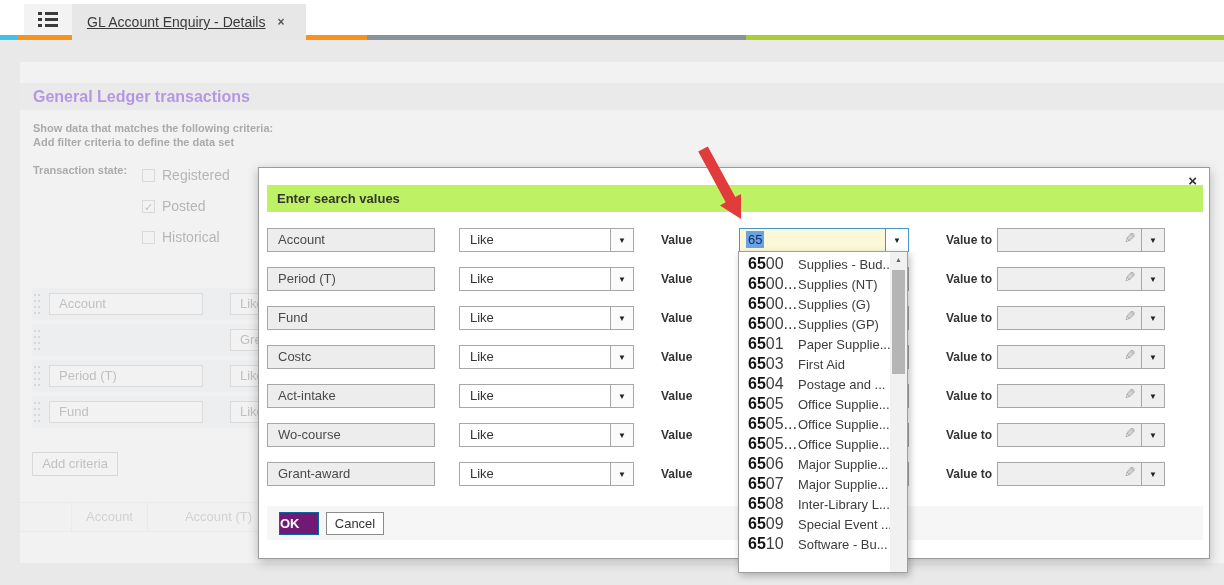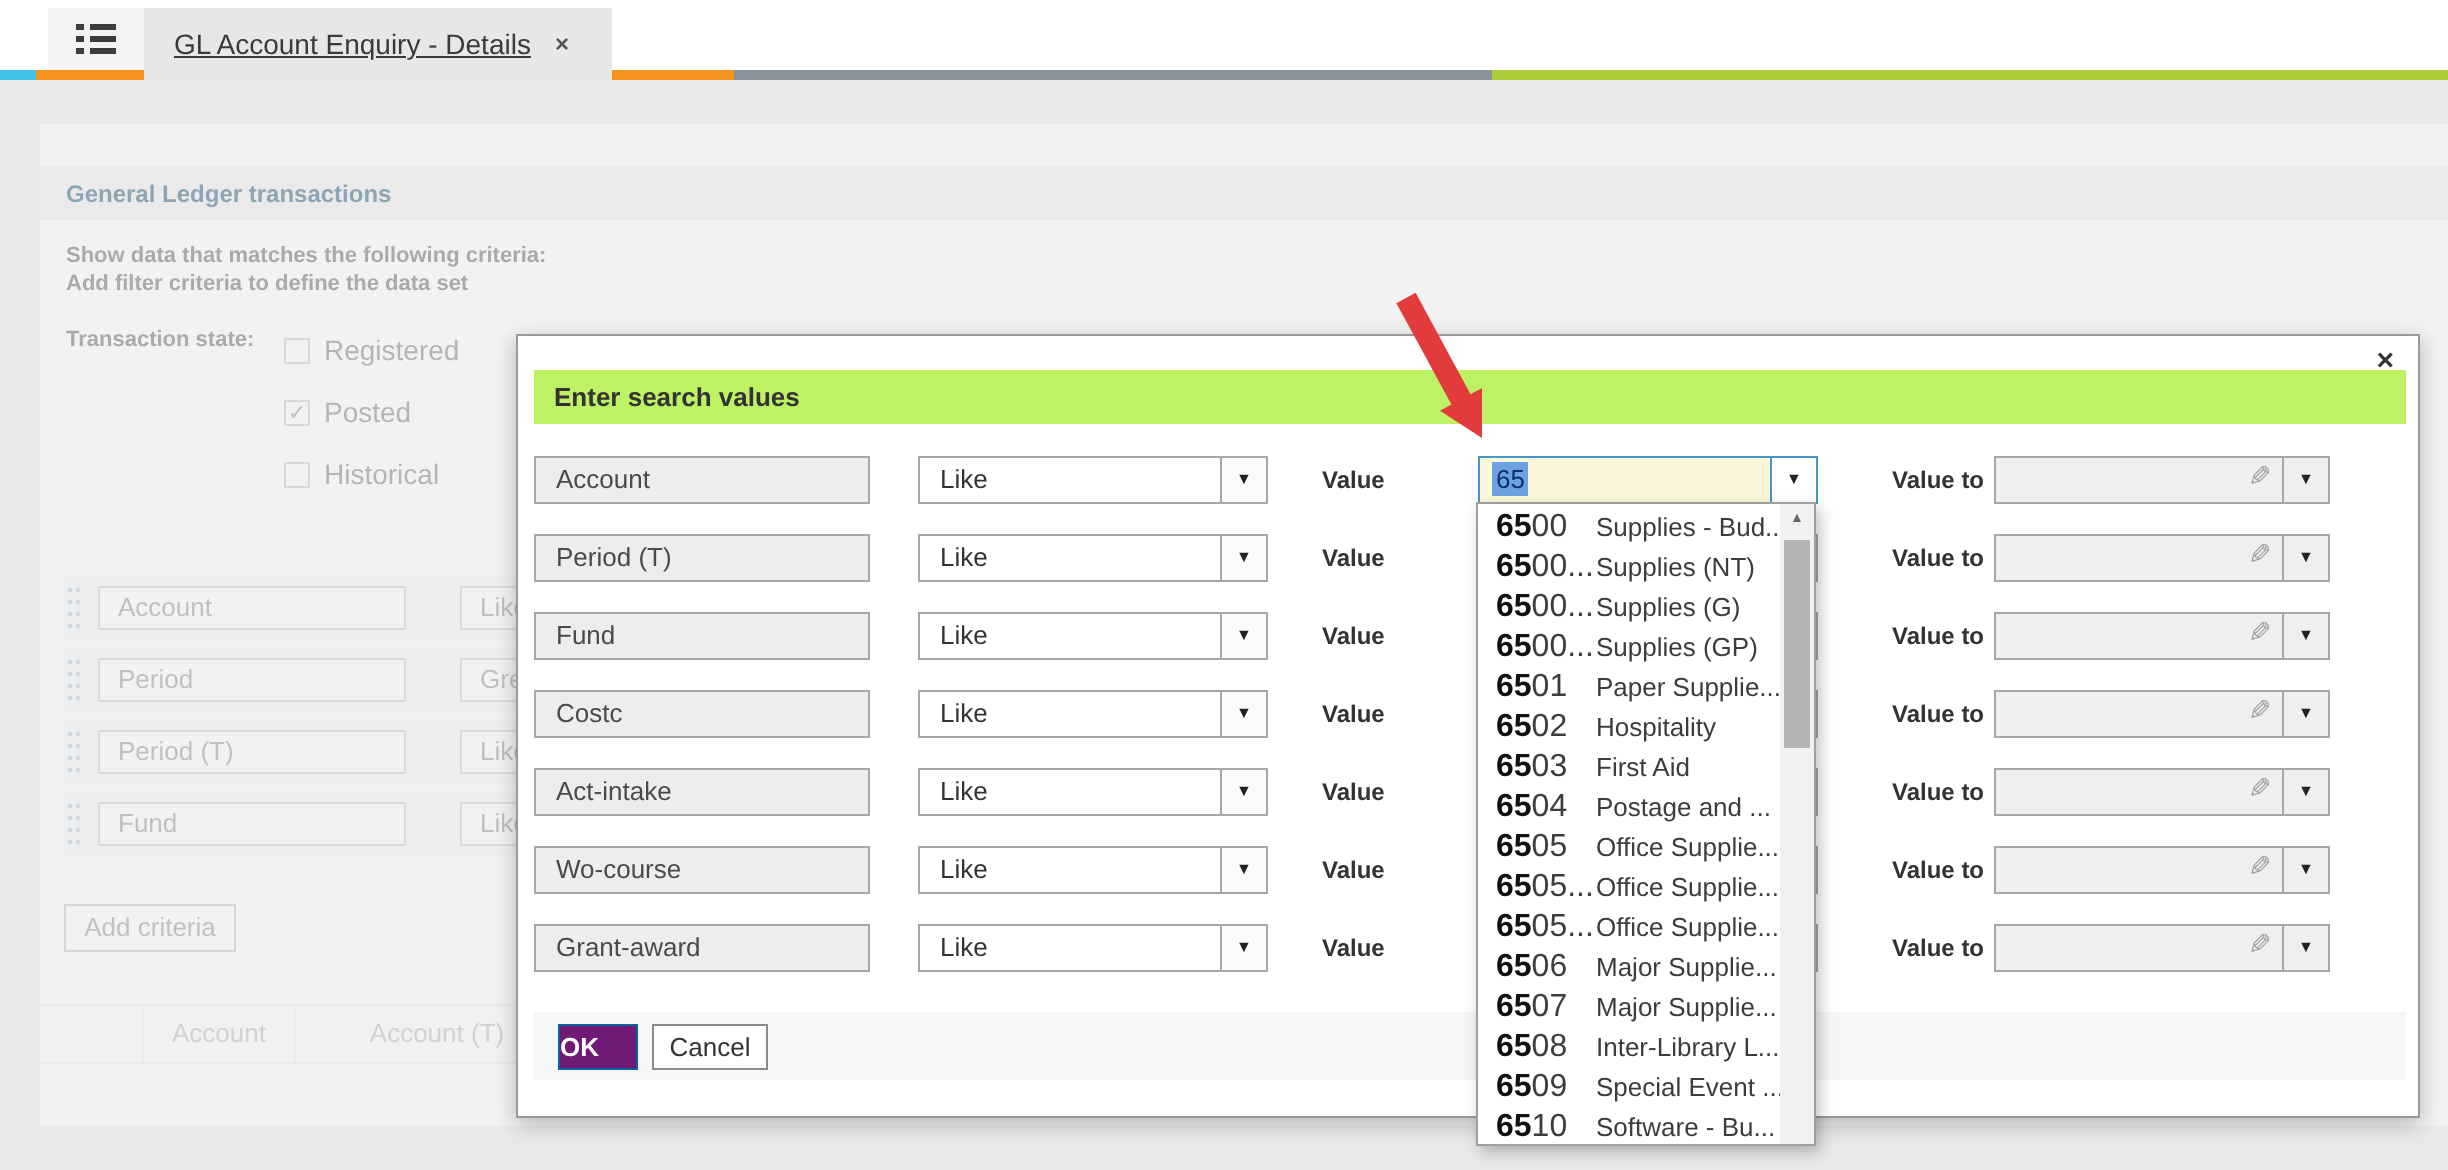--- a/index.html
+++ b/index.html
@@ -20,21 +20,21 @@
   .s-green { left:746px; width:478px; background:#abcb37; }
   .licon { width:20px; height:15px; position:relative; }
   .licon div { position:absolute; left:0; width:4px; height:3px; background:#3c3c3c; }
   .licon div:after { content:""; position:absolute; left:7px; top:0; width:13px; height:3px; background:#3c3c3c; }
   .licon .r1{top:0} .licon .r2{top:6px} .licon .r3{top:12px}
 
   
   .washed { position:absolute; left:0; top:40px; width:1224px; height:545px; opacity:.42; }
   .panel { position:absolute; left:20px; top:22px; width:1204px; height:501px; background:#ffffff; }
   .panel-head { position:absolute; left:0; top:21px; width:100%; height:27px; background:#ececec; display:flex; align-items:center; padding-left:13px; }
-  .panel-head span { font-size:12px; font-weight:bold; color:#0c4a6e; }
+  .panel-head span { font-size:16px; font-weight:bold; color:#6d28d9; }
   .hint { position:absolute; left:13px; font-size:11px; font-weight:bold; color:#555; }
   .tstate-label { position:absolute; left:13px; top:102px; font-size:11px; font-weight:bold; color:#555; }
   .cb-row { position:absolute; left:122px; display:flex; align-items:center; }
   .cb-box { width:13px; height:13px; border:1px solid #c4c4c4; background:#fff; margin-right:7px; font-size:11px; line-height:12px; text-align:center; color:#8a8a8a; cursor:pointer; }
   .cb-label { font-size:14px; color:#707070;text-align:center; }
 
   .bg-row { position:absolute; left:12px; width:700px; height:32px; background:#f3f7fa; }
   .drag { position:absolute; left:1px; top:4px; width:7px; height:24px;
           background-image:radial-gradient(circle, #b9c4cc 1.2px, transparent 1.3px); background-size:4px 6px; }
   .bg-field { position:absolute; left:17px; top:5px; width:154px; height:22px; background:#fff; border:1px solid #c9c9c9; font-size:13px; color:#8a8a8a; line-height:20px; padding-left:9px; overflow:hidden; }
@@ -128,21 +128,20 @@
           </div>
         </div>
       <div id="bg-rows">
           <div class="bg-row" style="top: 226px;">
             <div class="drag"></div>
             <div class="bg-field">Account</div>
             <div class="bg-op">Like</div>
           </div>
           <div class="bg-row" style="top: 262px;">
             <div class="drag"></div>
-            <div class="bg-field">Period</div>
             <div class="bg-op">Greater or equal</div>
           </div>
           <div class="bg-row" style="top: 298px;">
             <div class="drag"></div>
             <div class="bg-field">Period (T)</div>
             <div class="bg-op">Like</div>
           </div>
           <div class="bg-row" style="top: 334px;">
             <div class="drag"></div>
             <div class="bg-field">Fund</div>
@@ -263,21 +262,20 @@
     </div>
   </div>
 
   <div class="dropdown">
     <div class="dd-items" id="dd-items">
         <div class="dd-item"><span class="dd-code"><b>65</b>00</span><span class="dd-name">Supplies - Bud...</span></div>
         <div class="dd-item"><span class="dd-code"><b>65</b>00...</span><span class="dd-name">Supplies (NT)</span></div>
         <div class="dd-item"><span class="dd-code"><b>65</b>00...</span><span class="dd-name">Supplies (G)</span></div>
         <div class="dd-item"><span class="dd-code"><b>65</b>00...</span><span class="dd-name">Supplies (GP)</span></div>
         <div class="dd-item"><span class="dd-code"><b>65</b>01</span><span class="dd-name">Paper Supplie...</span></div>
-        <div class="dd-item"><span class="dd-code"><b>65</b>02</span><span class="dd-name">Hospitality</span></div>
         <div class="dd-item"><span class="dd-code"><b>65</b>03</span><span class="dd-name">First Aid</span></div>
         <div class="dd-item"><span class="dd-code"><b>65</b>04</span><span class="dd-name">Postage and ...</span></div>
         <div class="dd-item"><span class="dd-code"><b>65</b>05</span><span class="dd-name">Office Supplie...</span></div>
         <div class="dd-item"><span class="dd-code"><b>65</b>05...</span><span class="dd-name">Office Supplie...</span></div>
         <div class="dd-item"><span class="dd-code"><b>65</b>05...</span><span class="dd-name">Office Supplie...</span></div>
         <div class="dd-item"><span class="dd-code"><b>65</b>06</span><span class="dd-name">Major Supplie...</span></div>
         <div class="dd-item"><span class="dd-code"><b>65</b>07</span><span class="dd-name">Major Supplie...</span></div>
         <div class="dd-item"><span class="dd-code"><b>65</b>08</span><span class="dd-name">Inter-Library L...</span></div>
         <div class="dd-item"><span class="dd-code"><b>65</b>09</span><span class="dd-name">Special Event ...</span></div>
         <div class="dd-item"><span class="dd-code"><b>65</b>10</span><span class="dd-name">Software - Bu...</span></div>

